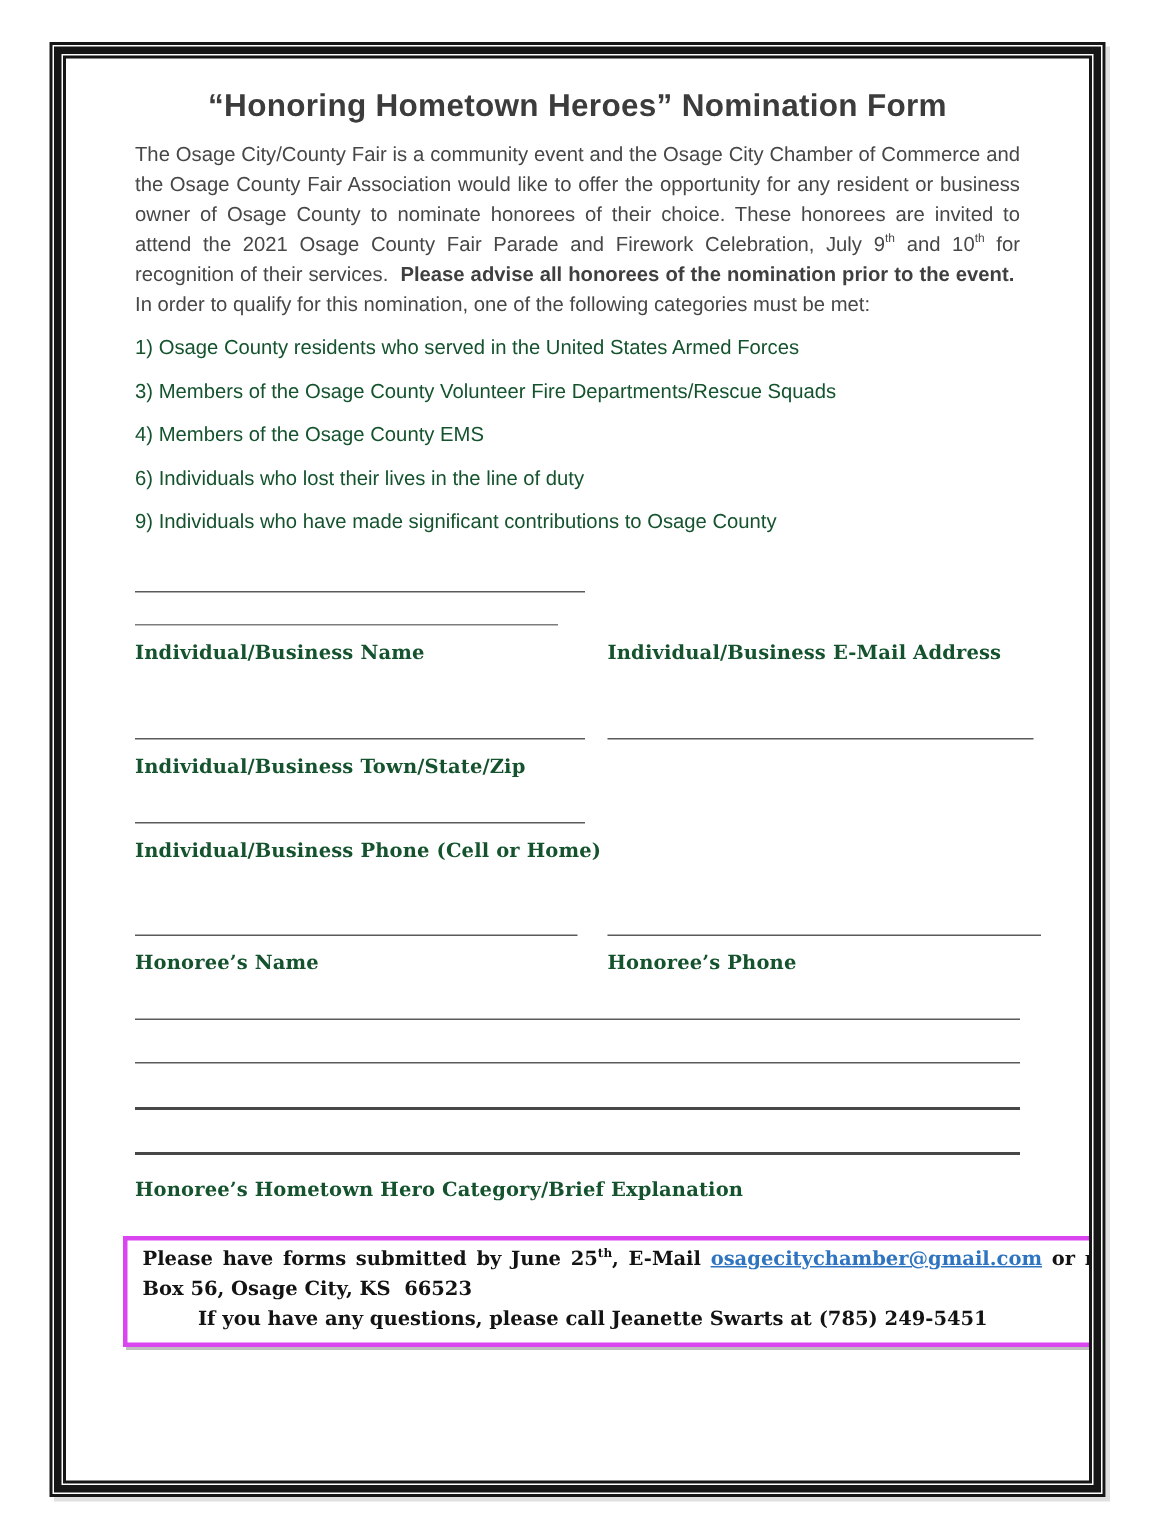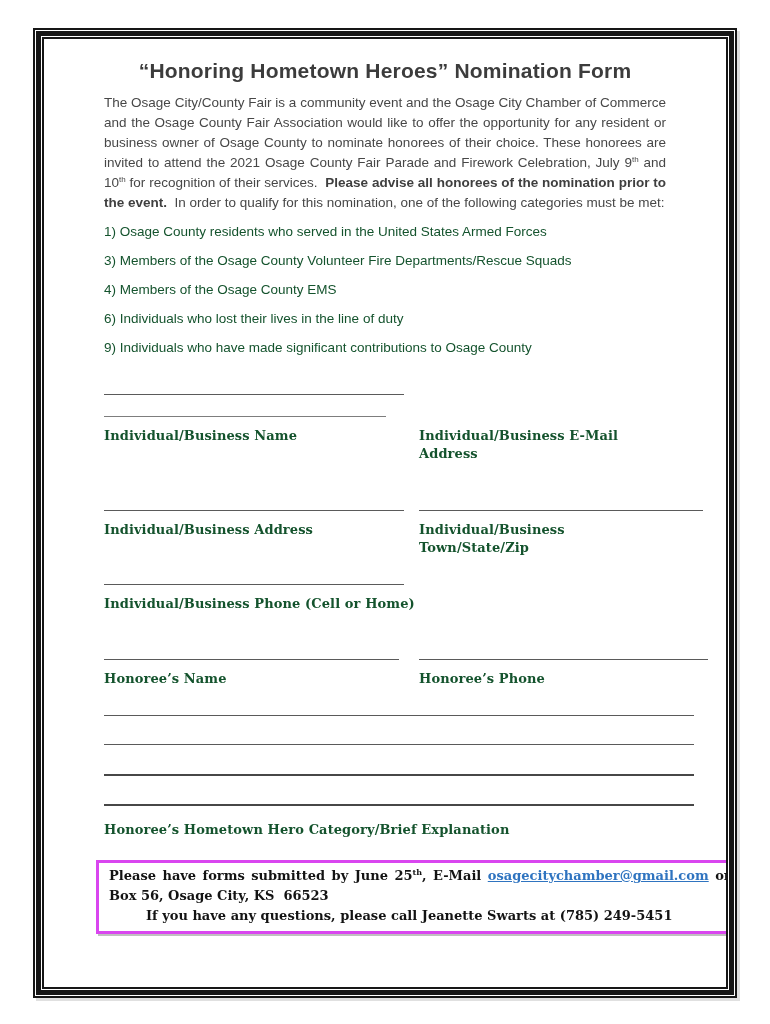--- a/index.html
+++ b/index.html
@@ -8,21 +8,21 @@
 
   
   .frame-outer {
     position:absolute; left:33px; top:28px; right:33px; bottom:26px;
     border:2px solid #161616; padding:1px;
     box-shadow:3px 3px 0 rgba(0,0,0,0.12);
   }
   .frame-mid  { border:5px solid #161616; padding:1px; width:100%; height:100%; }
   .frame-inner{ border:2px solid #161616; width:100%; height:100%; overflow:hidden; }
 
-  .content { padding:0 60px; }
+  .content { padding:0 46px; }
 
   
   .title {
     margin-top:20px; text-align:center;
     font-size:21px; font-weight:bold; color:#3c3c3c; letter-spacing:0.2px;
   }
 
   
   .intro {
     margin-top:10px; font-size:13.5px; line-height:20px;
@@ -101,21 +101,20 @@
 
     <div class="row mt-48">
       <div class="col-left">
               <div class="rule w300"></div>
             </div>
       <div class="col-right">
               <div class="rule w284"></div>
             </div>
     </div>
     <div class="row mt-label">
-      <div class="col-left"><span class="serif-label">Individual/Business Address</span></div>
       <div class="col-right"><span class="serif-label">Individual/Business Town/State/Zip</span></div>
     </div>
 
     <div class="rule w300 mt-28"></div>
     <div class="mt-label"><span class="serif-label">Individual/Business Phone (Cell or Home)</span></div>
 
     <div class="row mt-47">
       <div class="col-left">
               <div class="rule w295"></div>
             </div>

